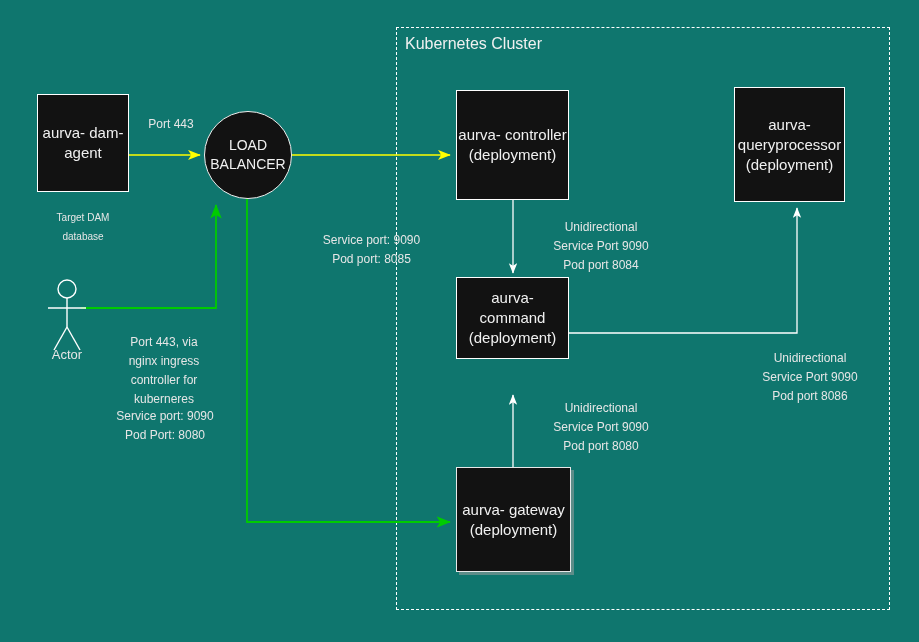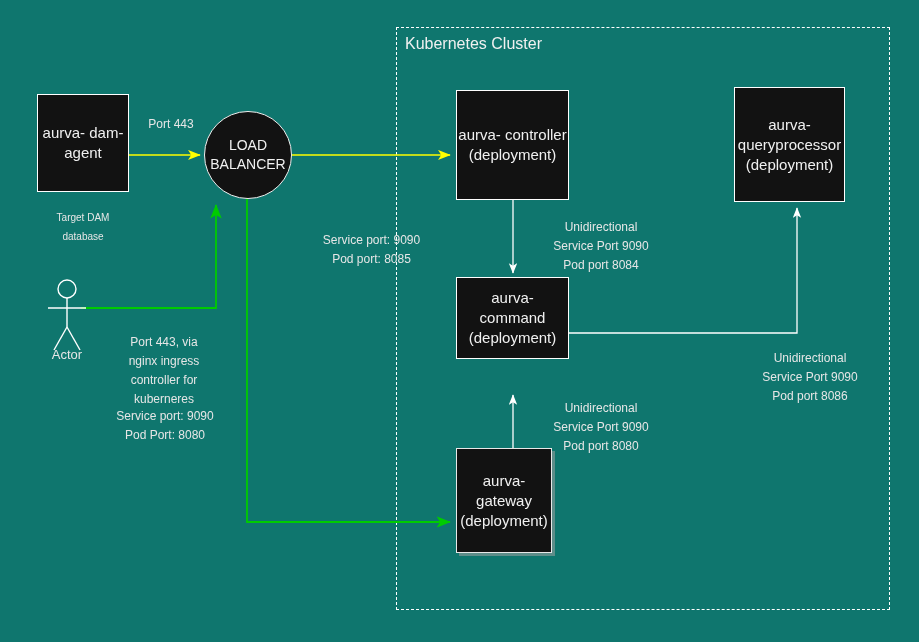--- a/index.html
+++ b/index.html
@@ -168,21 +168,21 @@
 queryprocessor
 (deployment)</span>
   </div>
 
   <div class="node-box" style="left:456px; top:277px; width:113px; height:82px;">
     <span>aurva-
 command
 (deployment)</span>
   </div>
 
-  <div class="node-box shadowed" style="left:456px; top:448px; width:96px; height:105px;">
+  <div class="node-box shadowed" style="left:456px; top:467px; width:115px; height:105px;">
     <span>aurva-
 gateway
 (deployment)</span>
   </div>
 
   <div class="lbl-edge" style="left:131px; top:115px; width:80px;">Port 443</div>
 
   <div class="lbl-edge" style="left:294px; top:231px; width:155px;">Service port: 9090
 Pod port: 8085</div>
 

